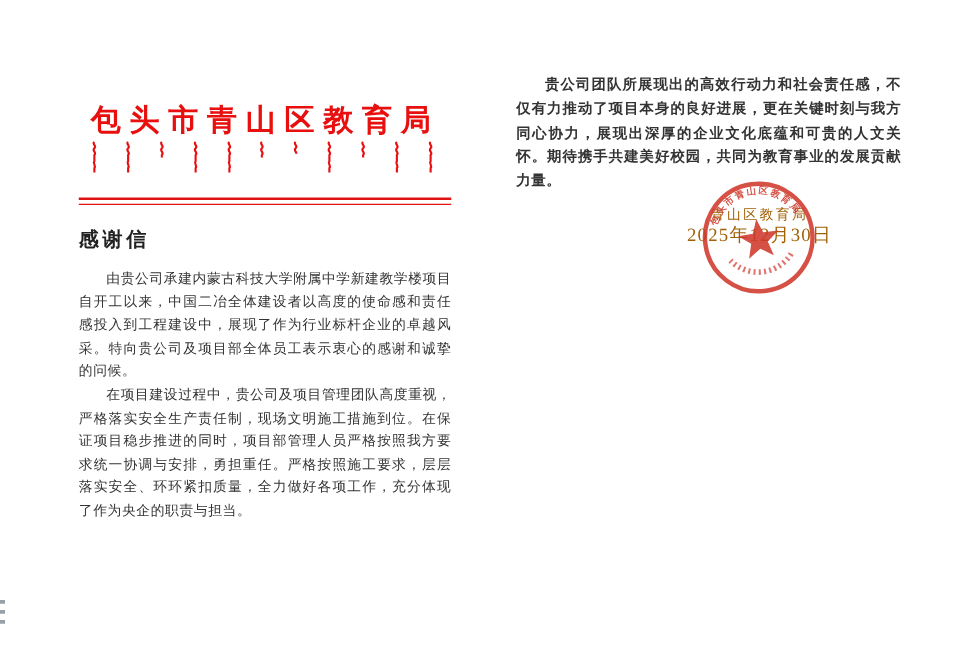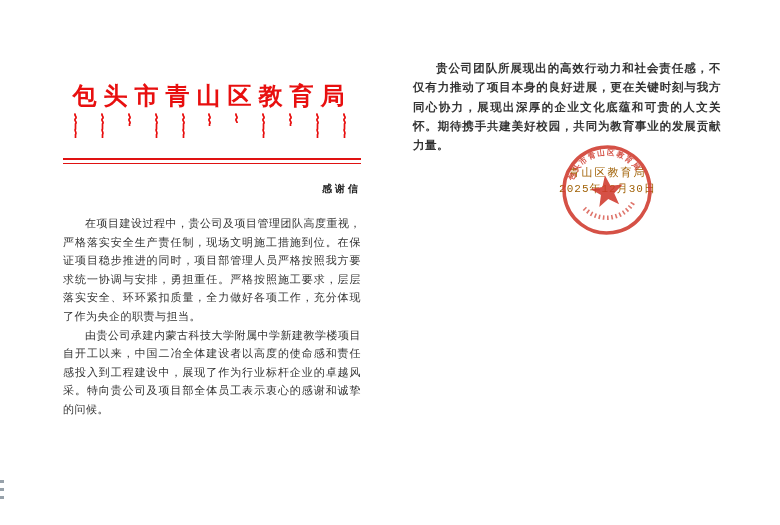--- a/index.html
+++ b/index.html
@@ -27,21 +27,21 @@
   }
   .mongolian-row svg{width:7px;height:26px;}
   .mongolian-row svg:nth-child(3n){height:13px;}
   .mongolian-row svg:nth-child(7){height:10px;}
   .double-rule{
     position:absolute;left:63px;top:158px;width:298px;height:3px;
     border-top:2.5px solid #e01212;border-bottom:1.5px solid #e01212;
   }
   .letter-title{
     position:absolute;left:63px;top:182px;width:298px;
-    text-align:right;font-size:10px;font-weight:bold;color:#222;
+    text-align:left;font-size:16px;font-weight:bold;color:#222;
     letter-spacing:3px;
   }
   .left-body{
     position:absolute;left:63px;top:214px;width:298px;
     font-size:11px;line-height:18.6px;letter-spacing:0.5px;
     text-align:justify;color:#333;
   }
   .left-body p,.right-body p{margin:0;}
   .salutation{text-indent:0;}
   .para{text-indent:2em;}
@@ -50,21 +50,21 @@
   .right-body{
     position:absolute;left:413px;top:59px;width:308px;
     font-size:11.5px;line-height:19.3px;letter-spacing:0.5px;
     text-align:justify;color:#333;font-weight:bold;
   }
   .sign-block{
     position:absolute;left:540px;top:165px;width:135px;
     text-align:center;color:#a16207;z-index:1;
   }
   .signature{font-size:11px;letter-spacing:2px;line-height:15px;}
-  .sign-date{font-size:11px;letter-spacing:1px;line-height:15px;margin-top:2px;font-family:Liberation Mono, monospace;}
+  .sign-date{font-size:15px;letter-spacing:1px;line-height:15px;margin-top:2px;}
 
   .seal{
     position:absolute;left:560px;top:143px;width:94px;height:94px;
     z-index:2;opacity:0.87;transform:rotate(-8deg);
   }
   .seal text{font-family:"Liberation Serif","DejaVu Serif",serif;font-weight:bold;}
 
   
   .edge-marks{position:absolute;left:0;top:480px;width:6px;}
   .edge-marks div{width:4px;height:3px;background:#97a1aa;margin-bottom:5px;}
@@ -118,22 +118,22 @@
       <svg viewBox="0 0 7 26">
           <use href="#mglyph"></use>
         </svg>
     </div>
 
     <div class="double-rule"></div>
 
     <div class="letter-title">感谢信</div>
 
     <div class="left-body">
+      <p class="para">由贵公司承建内蒙古科技大学附属中学新建教学楼项目自开工以来，中国二冶全体建设者以高度的使命感和责任感投入到工程建设中，展现了作为行业标杆企业的卓越风采。特向贵公司及项目部全体员工表示衷心的感谢和诚挚的问候。</p>
       <p class="para">在项目建设过程中，贵公司及项目管理团队高度重视，严格落实安全生产责任制，现场文明施工措施到位。在保证项目稳步推进的同时，项目部管理人员严格按照我方要求统一协调与安排，勇担重任。严格按照施工要求，层层落实安全、环环紧扣质量，全力做好各项工作，充分体现了作为央企的职责与担当。</p>
-      <p class="para">由贵公司承建内蒙古科技大学附属中学新建教学楼项目自开工以来，中国二冶全体建设者以高度的使命感和责任感投入到工程建设中，展现了作为行业标杆企业的卓越风采。特向贵公司及项目部全体员工表示衷心的感谢和诚挚的问候。</p>
     </div>
   </div>
 
   <div>
 
     <div class="right-body">
       <p class="para">贵公司团队所展现出的高效行动力和社会责任感，不仅有力推动了项目本身的良好进展，更在关键时刻与我方同心协力，展现出深厚的企业文化底蕴和可贵的人文关怀。期待携手共建美好校园，共同为教育事业的发展贡献力量。</p>
     </div>
 
     <div class="sign-block">

